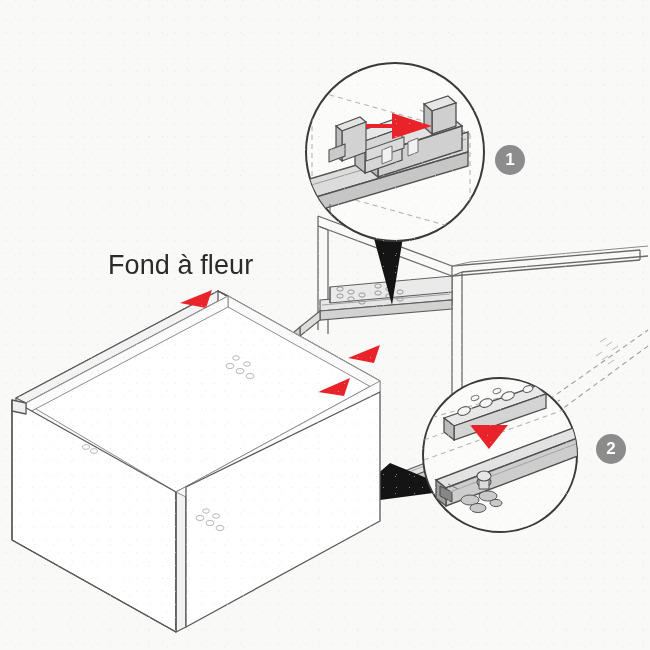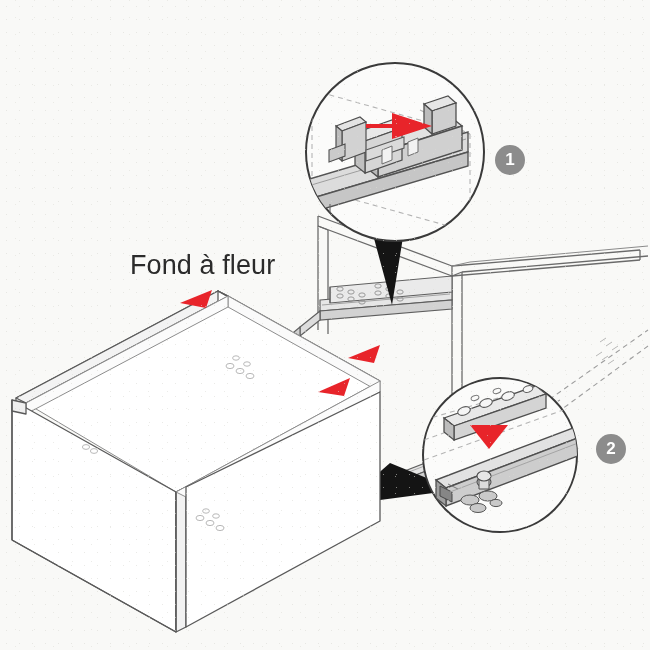--- a/index.html
+++ b/index.html
@@ -291,19 +291,19 @@
         </g>
 
         <path d="M470 425 L508 425 L489 449 Z" fill="#e8242a"></path>
       </g>
     </g>
 
   </svg>
 
   <div id="noise"></div>
 
-  <div class="label-text" style="left:130px; top:250px;">Fond à fleur</div>
+  <div class="label-text" style="left:108px; top:250px;">Fond à fleur</div>
 
   <div class="badge" style="left:495px; top:145px;">1</div>
 
   <div class="badge" style="left:596px; top:434px;">2</div>
 
 </div>
 
 </body></html>

